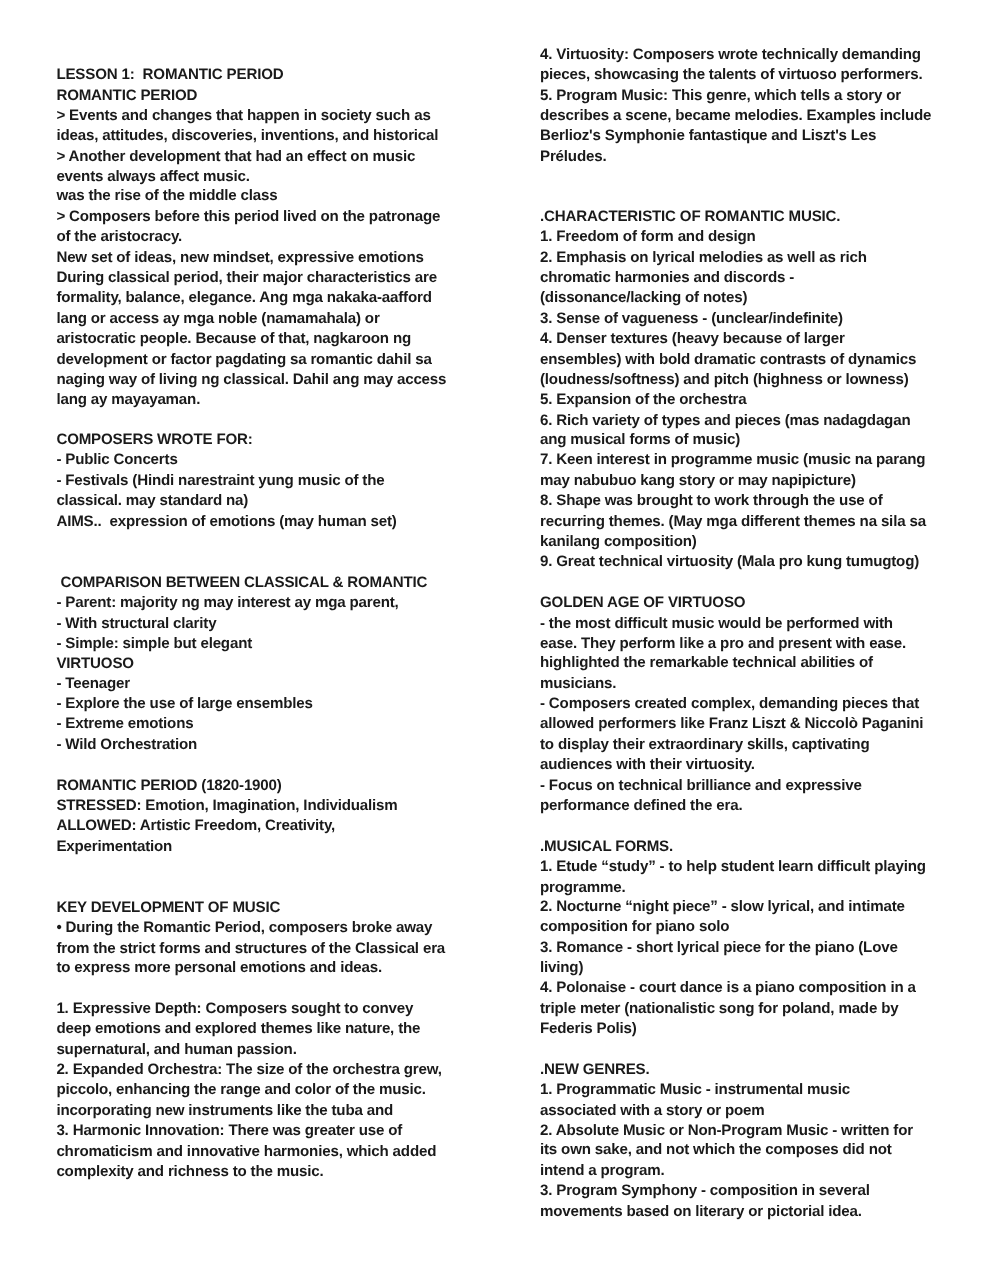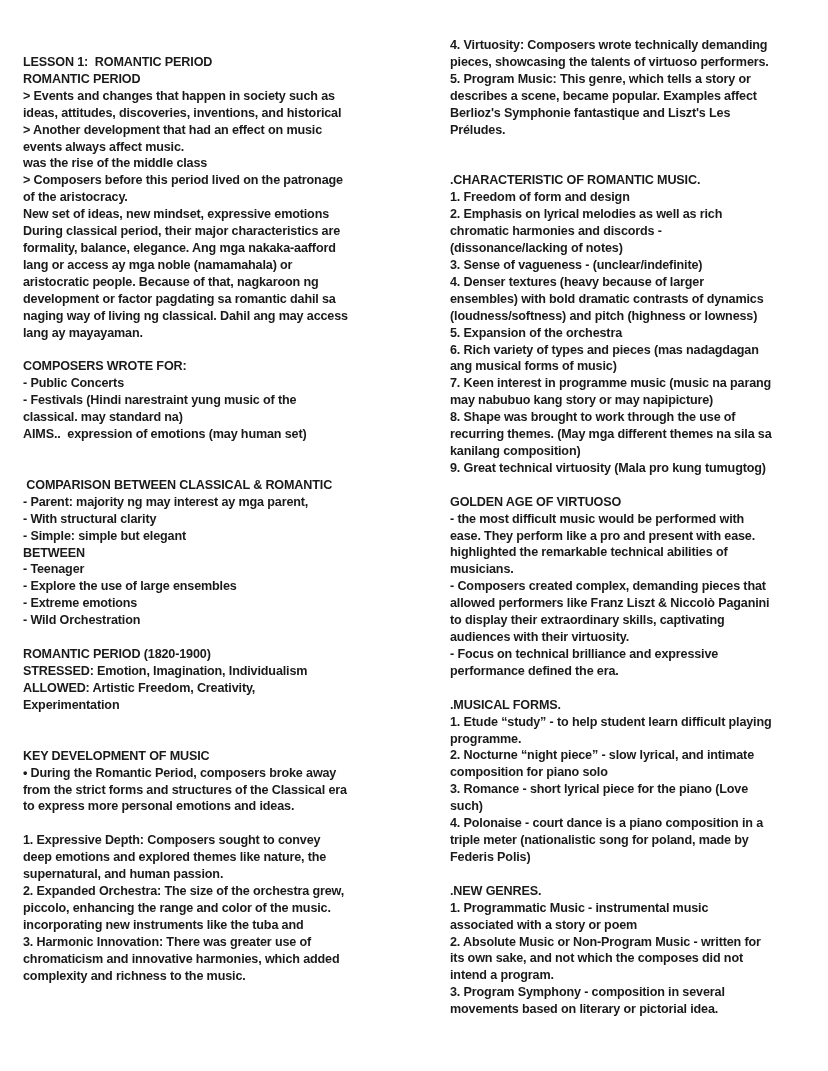--- a/index.html
+++ b/index.html
@@ -1,20 +1,20 @@
 <!DOCTYPE html>
 <html><head>
 <meta charset="utf-8">
 <style>
   html, body { margin: 0; padding: 0; background: #ffffff; }
   body { width: 828px; height: 1071px; position: relative; overflow: hidden;
          font-family: "Liberation Sans", sans-serif; color: #1a1a1a; }
   .col { position: absolute; width: 362px; font-weight: bold; font-size: 12.6px;
          line-height: 16.9px; letter-spacing: -0.15px; }
-  .col.left { left: 23px; top: 54px; }
+  .col.left { left: 47px; top: 54px; }
   .col.right { left: 438px; top: 37px; margin-left: 12px; }
   .line { display: block; white-space: pre-wrap; }
   .gap1 { height: 17px; }
   .gap2 { height: 34px; }
 </style>
 </head>
 <body>
 
 <div class="col left">
   <div class="line">LESSON 1:  ROMANTIC PERIOD</div>
@@ -44,21 +44,21 @@
       <div class="line">classical. may standard na)</div>
       <div class="line">AIMS..  expression of emotions (may human set)</div>
     </div>
   <div class="gap2"></div>
   <div class="line"> COMPARISON BETWEEN CLASSICAL &amp; ROMANTIC</div>
   <div>
       <div class="line">- Parent: majority ng may interest ay mga parent,</div>
       <div class="line">- With structural clarity</div>
       <div class="line">- Simple: simple but elegant</div>
     </div>
-  <div class="line">BETWEEN</div>
+  <div class="line">VIRTUOSO</div>
   <div>
       <div class="line">- Teenager</div>
       <div class="line">- Explore the use of large ensembles</div>
       <div class="line">- Extreme emotions</div>
       <div class="line">- Wild Orchestration</div>
     </div>
   <div class="gap1"></div>
   <div>
       <div class="line">ROMANTIC PERIOD (1820-1900)</div>
       <div class="line">STRESSED: Emotion, Imagination, Individualism</div>
@@ -84,21 +84,21 @@
       <div class="line">chromaticism and innovative harmonies, which added</div>
       <div class="line">complexity and richness to the music.</div>
     </div>
 </div>
 
 <div class="col right">
   <div>
       <div class="line">4. Virtuosity: Composers wrote technically demanding</div>
       <div class="line">pieces, showcasing the talents of virtuoso performers.</div>
       <div class="line">5. Program Music: This genre, which tells a story or</div>
-      <div class="line">describes a scene, became popular. Examples affect</div>
+      <div class="line">describes a scene, became melodies. Examples include</div>
       <div class="line">Berlioz's Symphonie fantastique and Liszt's Les</div>
       <div class="line">Préludes.</div>
     </div>
   <div class="gap2"></div>
   <div class="line">.CHARACTERISTIC OF ROMANTIC MUSIC.</div>
   <div>
       <div class="line">1. Freedom of form and design</div>
       <div class="line">2. Emphasis on lyrical melodies as well as rich</div>
       <div class="line">chromatic harmonies and discords -</div>
       <div class="line">(dissonance/lacking of notes)</div>
@@ -131,21 +131,21 @@
       <div class="line">performance defined the era.</div>
     </div>
   <div class="gap1"></div>
   <div class="line">.MUSICAL FORMS.</div>
   <div>
       <div class="line">1. Etude “study” - to help student learn difficult playing</div>
       <div class="line">programme.</div>
       <div class="line">2. Nocturne “night piece” - slow lyrical, and intimate</div>
       <div class="line">composition for piano solo</div>
       <div class="line">3. Romance - short lyrical piece for the piano (Love</div>
-      <div class="line">such)</div>
+      <div class="line">living)</div>
       <div class="line">4. Polonaise - court dance is a piano composition in a</div>
       <div class="line">triple meter (nationalistic song for poland, made by</div>
       <div class="line">Federis Polis)</div>
     </div>
   <div class="gap1"></div>
   <div class="line">.NEW GENRES.</div>
   <div>
       <div class="line">1. Programmatic Music - instrumental music</div>
       <div class="line">associated with a story or poem</div>
       <div class="line">2. Absolute Music or Non-Program Music - written for</div>

